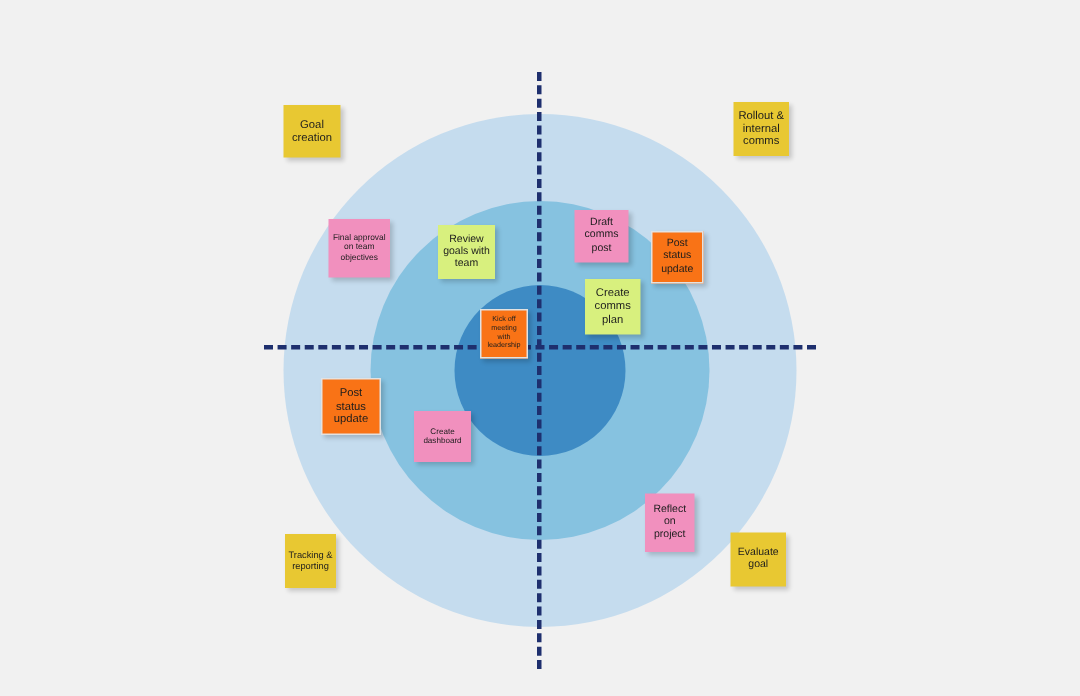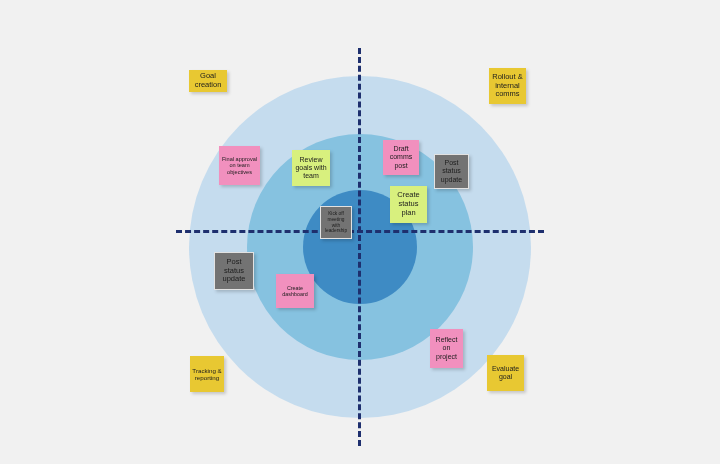--- a/index.html
+++ b/index.html
@@ -73,24 +73,24 @@
     word-wrap: break-word;
     overflow: hidden;
   }
   .note span {
     display: block;
     width: 100%;
   }
   .note-yellow { background: #e8c832; }
   .note-pink   { background: #f190be; }
   .note-green  { background: #d8f07e; }
-  .note-white  { background: #737373; border: 1px solid #e2e2e2; }
+  .note-white  { background: #f97316; border: 1px solid #e2e2e2; }
 
   
-  #note-goal-creation     { left:189px; top:70px;  width:38px; height:22px; font-size:7.5px; }
+  #note-goal-creation     { left:189px; top:70px;  width:38px; height:35px; font-size:7.5px; }
   #note-rollout-comms     { left:489px; top:68px;  width:37px; height:36px; font-size:7.5px; }
   #note-final-approval    { left:219px; top:146px; width:41px; height:39px; font-size:5.6px; }
   #note-review-goals      { left:292px; top:150px; width:38px; height:36px; font-size:7px;  }
   #note-draft-comms       { left:383px; top:140px; width:36px; height:35px; font-size:7px;  }
   #note-post-status-right { left:434px; top:154px; width:35px; height:35px; font-size:7px;  }
   #note-create-comms-plan { left:390px; top:186px; width:37px; height:37px; font-size:7.5px;}
   #note-kickoff           { left:320px; top:206px; width:32px; height:33px; font-size:4.8px;}
   #note-post-status-left  { left:214px; top:252px; width:40px; height:38px; font-size:7.5px;}
   #note-create-dashboard  { left:276px; top:274px; width:38px; height:34px; font-size:5.4px;}
   #note-reflect-project   { left:430px; top:329px; width:33px; height:39px; font-size:7px;  }
@@ -127,21 +127,21 @@
 
   <div class="note note-pink" id="note-draft-comms">
     <span>Draft comms post</span>
   </div>
 
   <div class="note note-white" id="note-post-status-right">
     <span>Post status update</span>
   </div>
 
   <div class="note note-green" id="note-create-comms-plan">
-    <span>Create status plan</span>
+    <span>Create comms plan</span>
   </div>
 
   <div class="note note-white" id="note-kickoff">
     <span>Kick off meeting with leadership</span>
   </div>
 
   <div class="note note-white" id="note-post-status-left">
     <span>Post status update</span>
   </div>
 

